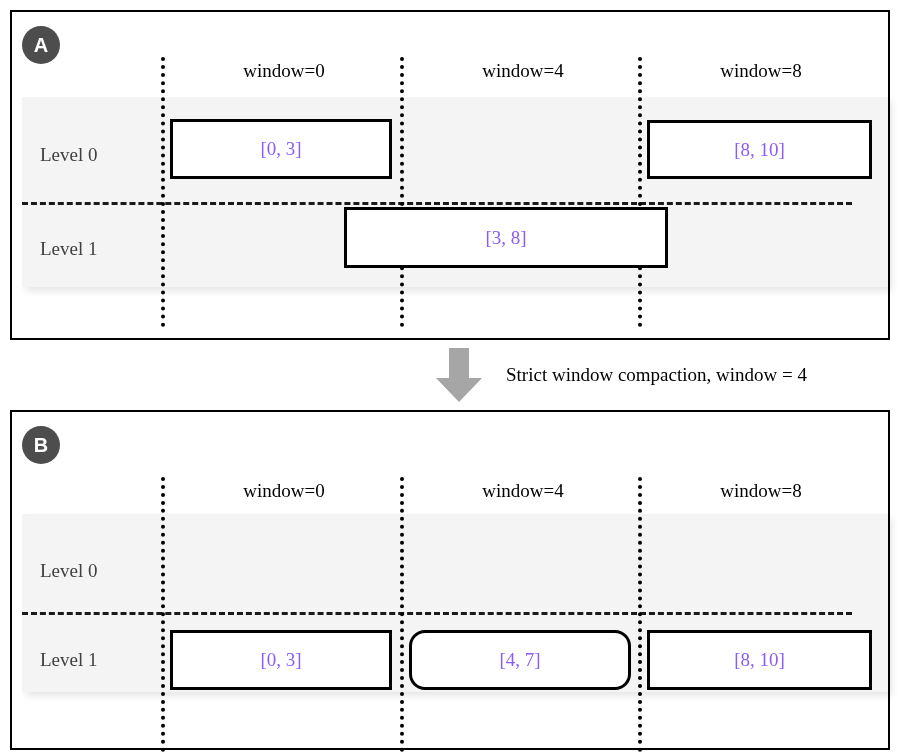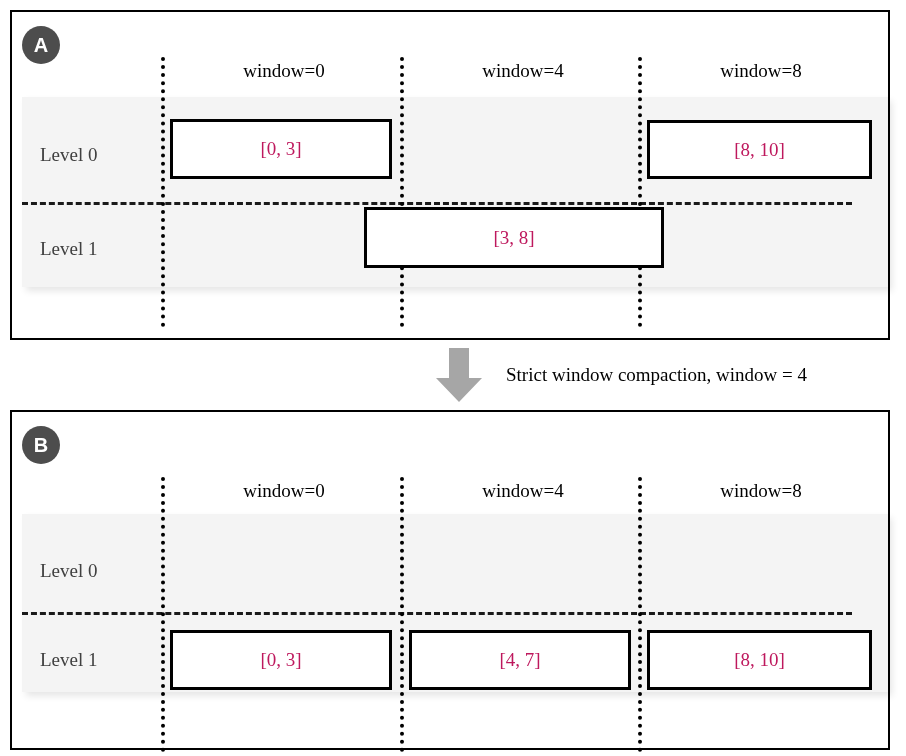--- a/index.html
+++ b/index.html
@@ -86,21 +86,21 @@
 
   .range-box {
     position: absolute;
     background: #ffffff;
     border: 3px solid #000000;
     box-sizing: border-box;
     display: flex;
     align-items: center;
     justify-content: center;
     font-size: 19px;
-    color: #be185d;
+    color: #8b5cf6;
   }
 
   
   #transition {
     position: absolute;
     left: 2px;
     top: 340px;
     width: 906px;
     height: 70px;
   }
@@ -136,21 +136,21 @@
 
   <div class="window-label" style="left:153px; top:48px; width:238px;">window=0</div>
   <div class="window-label" style="left:392px; top:48px; width:238px;">window=4</div>
   <div class="window-label" style="left:630px; top:48px; width:238px;">window=8</div>
 
   <div class="level-label" style="left:28px; top:132px;">Level 0</div>
   <div class="level-label" style="left:28px; top:226px;">Level 1</div>
 
   <div class="range-box" style="left:158px; top:107px; width:222px; height:60px;">[0, 3]</div>
   <div class="range-box" style="left:635px; top:108px; width:225px; height:59px;">[8, 10]</div>
-  <div class="range-box" style="left:352px; top:195px; width:300px; height:61px;">[3, 8]</div>
+  <div class="range-box" style="left:332px; top:195px; width:324px; height:61px;">[3, 8]</div>
 </div>
 
 <div id="transition">
   <svg id="down-arrow" viewBox="0 0 46 54">
     <polygon points="13,0 33,0 33,30 46,30 23,54 0,30 13,30" fill="#a6a6a6"></polygon>
   </svg>
   <div id="transition-label">Strict window compaction, window = 4</div>
 </div>
 
 <div class="panel" id="panel-b">
@@ -165,15 +165,15 @@
   <div class="window-rule" style="left:626px; top:65px; height:275px;"></div>
 
   <div class="window-label" style="left:153px; top:68px; width:238px;">window=0</div>
   <div class="window-label" style="left:392px; top:68px; width:238px;">window=4</div>
   <div class="window-label" style="left:630px; top:68px; width:238px;">window=8</div>
 
   <div class="level-label" style="left:28px; top:148px;">Level 0</div>
   <div class="level-label" style="left:28px; top:237px;">Level 1</div>
 
   <div class="range-box" style="left:158px; top:218px; width:222px; height:60px;">[0, 3]</div>
-  <div class="range-box" style="left:397px; top:218px; width:222px; height:60px;">[4, 7]</div>
+  <div class="range-box" style="left:397px; top:218px; width:222px; height:60px;border-radius:16px;">[4, 7]</div>
   <div class="range-box" style="left:635px; top:218px; width:225px; height:60px;">[8, 10]</div>
 </div>
 
 </body></html>

